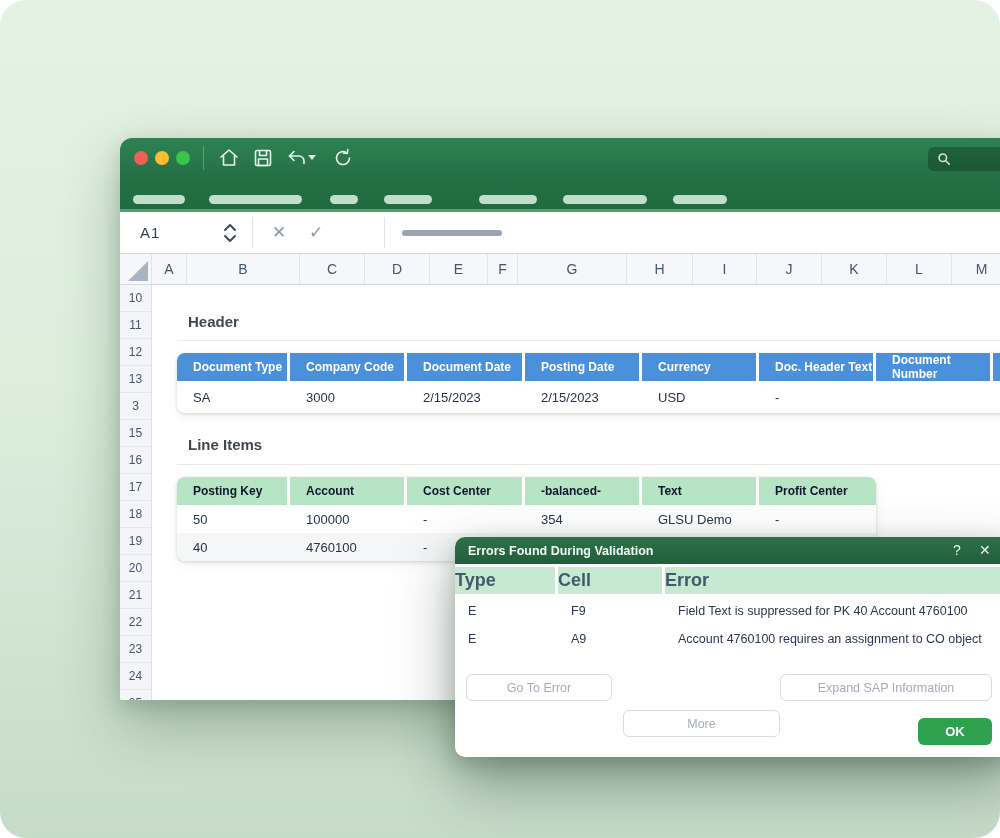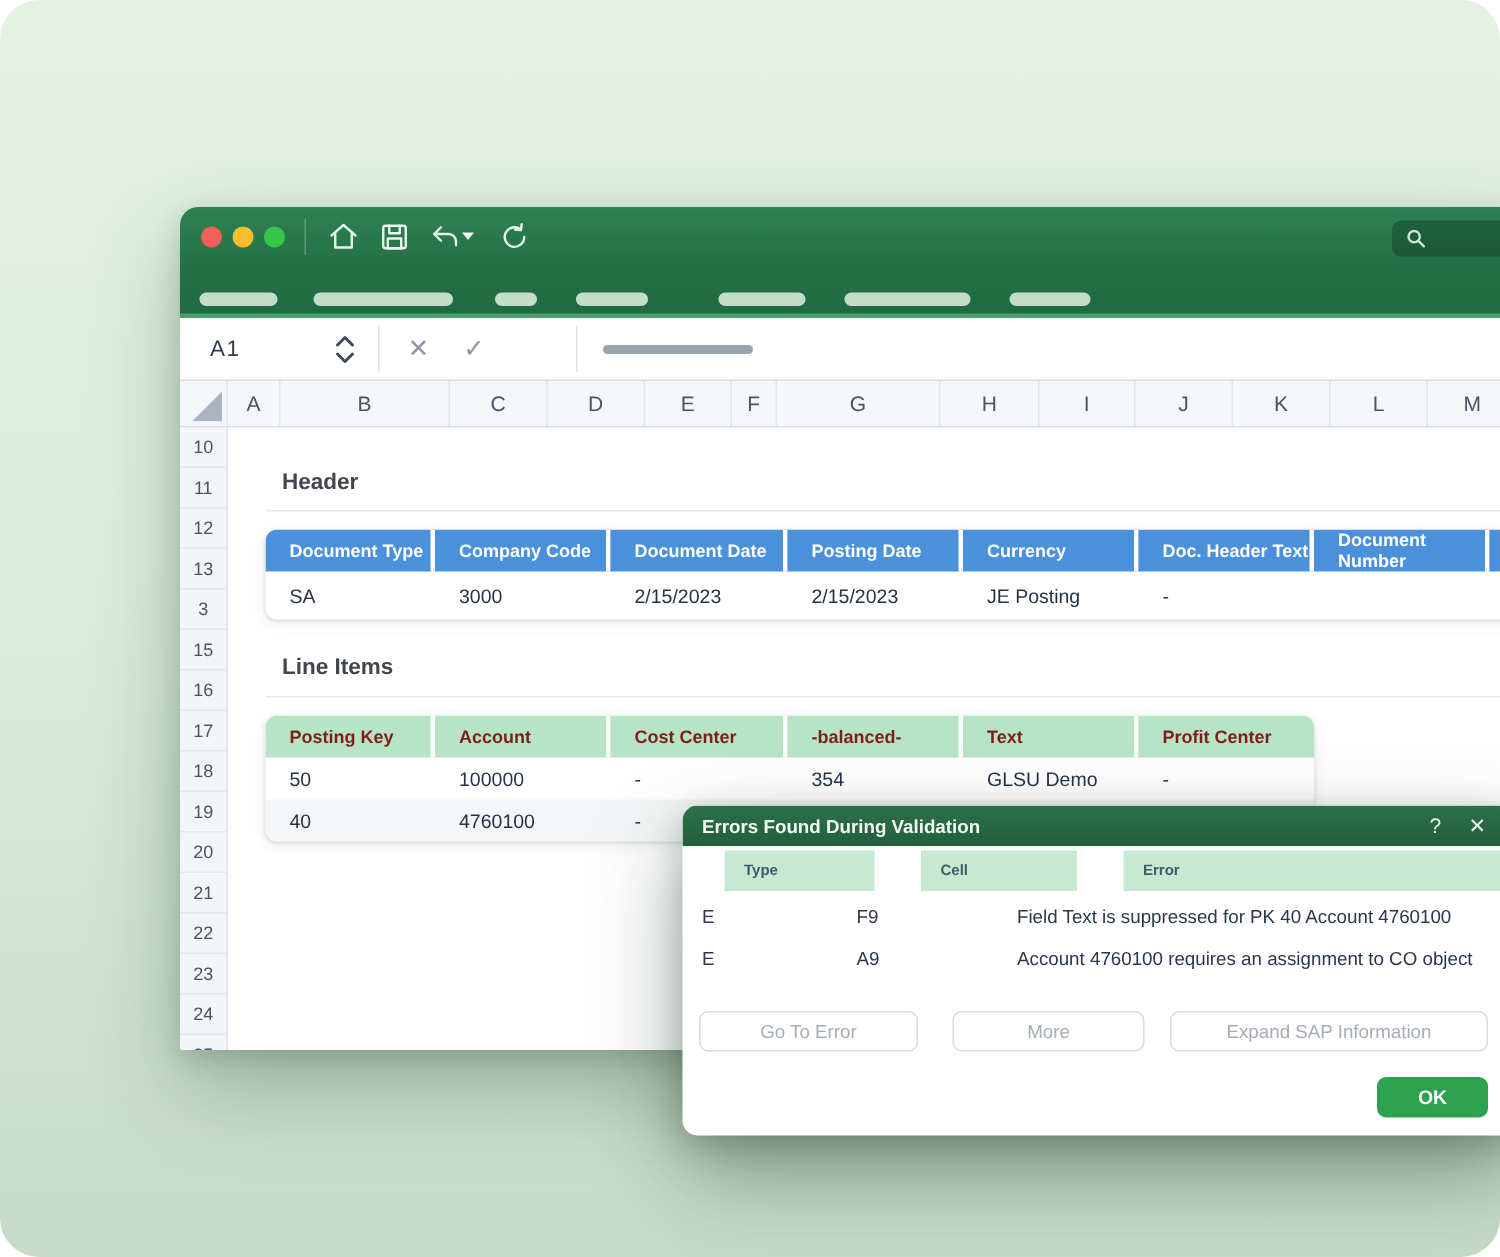--- a/index.html
+++ b/index.html
@@ -66,40 +66,40 @@
   .section-title { position:absolute; font-size:15px; font-weight:700; color:#40474f; }
   .hairline { position:absolute; height:1px; background:#e6e9e6; }
 
   .data-table { position:absolute; border-radius:8px; background:#ffffff;
                 box-shadow:0 1px 3px rgba(20,45,30,.14), 0 3px 10px rgba(20,45,30,.08); overflow:hidden; }
   .t-head { display:flex; }
   .t-head .th { height:28px; display:flex; align-items:center; padding-left:16px; font-size:12px; font-weight:700;
                 flex:none; border-right:3px solid #ffffff; }
   .t-head .th:last-child { border-right:none; }
   .blue .th { background:#4a90da; color:#ffffff; }
-  .green-h .th { background:#b7e4c5; color:#7f1d1d; }
+  .green-h .th { background:#b7e4c5; color:#0f172a; }
   .t-row { display:flex; }
   .t-row .td { display:flex; align-items:center; padding-left:16px; font-size:13px; color:#253349; flex:none; }
   .header-table .t-row .td { height:32px; }
   .li-table .t-row .td { height:28px; }
   .t-row.alt { background:#f5f6f7; }
 
   
   .dialog { position:absolute; left:455px; top:537px; width:560px; height:220px; background:#ffffff;
             border-radius:10px 10px 10px 10px; overflow:hidden;
             box-shadow:0 26px 60px rgba(22,50,32,.42), 0 6px 20px rgba(22,50,32,.2); }
   .dlg-titlebar { position:absolute; left:0; top:0; right:0; height:27px;
                   background:linear-gradient(180deg,#2c7149,#235e3c); display:flex; align-items:center; }
   .dlg-title { margin-left:13px; font-size:12.5px; font-weight:700; color:#f2f8f4; }
   .dlg-help, .dlg-close { position:absolute; top:0; height:27px; line-height:27px; font-size:14px; color:#e9f3ec; cursor:pointer; }
   .dlg-help { left:498px; } .dlg-close { left:524px; }
 
   .dlg-head { position:absolute; left:0; top:30px; right:0; height:27px; display:flex; }
-  .dlg-head .th { background:#c7e9d1; color:#44596b; font-size:10px; font-weight:700; display:flex; align-items:center;
-                  padding-left:13px; flex:none; border-right:3px solid #ffffff;margin-left:28px; }
+  .dlg-head .th { background:#c7e9d1; color:#44596b; font-size:18px; font-weight:700; display:flex; align-items:center;
+                  flex:none; border-right:3px solid #ffffff; }
   .dlg-head .th:last-child { border-right:none; }
   .dlg-row { position:absolute; left:0; right:0; height:27px; display:flex; }
   .dlg-row .td { display:flex; align-items:center; padding-left:13px; font-size:12.5px; color:#29384e; flex:none; }
 
   .dlg-btn { position:absolute; top:137px; height:27px; border:1px solid #d8dbdf; border-radius:6px; background:#ffffff;
              font-size:12.5px; color:#a6adb6; display:flex; align-items:center; justify-content:center;
              font-family:"Liberation Sans", sans-serif; cursor:pointer; }
   .ok-btn { position:absolute; left:463px; top:181px; width:74px; height:27px; border:none; border-radius:6px;
             background:#2da14e; color:#ffffff; font-size:13px; font-weight:700; cursor:pointer;
             font-family:"Liberation Sans", sans-serif; }
@@ -232,21 +232,21 @@
         <div class="th" style="width:117px;">Currency</div>
         <div class="th" style="width:117px;">Doc. Header Text</div>
         <div class="th" style="width:117px;">Document Number</div>
         <div class="th" style="flex:1;"></div>
       </div>
       <div class="t-row">
         <div class="td" style="width:113px;">SA</div>
         <div class="td" style="width:117px;">3000</div>
         <div class="td" style="width:118px;">2/15/2023</div>
         <div class="td" style="width:117px;">2/15/2023</div>
-        <div class="td" style="width:117px;">JE Posting</div>
+        <div class="td" style="width:117px;">USD</div>
         <div class="td" style="width:117px;">-</div>
       </div>
     </div>
 
     <div class="section-title" style="left:68px;top:298px;">Line Items</div>
     <div class="hairline" style="left:57px;top:326px;width:833px;"></div>
 
     <div class="data-table li-table green-h" style="left:57px;top:339px;width:699px;">
       <div class="t-head">
         <div class="th" style="width:113px;">Posting Key</div>
@@ -293,18 +293,18 @@
       <div class="td" style="width:107px;">F9</div>
       <div class="td" style="flex:1;">Field Text is suppressed for PK 40 Account 4760100</div>
     </div>
     <div class="dlg-row" style="top:88px;">
       <div class="td" style="width:103px;">E</div>
       <div class="td" style="width:107px;">A9</div>
       <div class="td" style="flex:1;">Account 4760100 requires an assignment to CO object</div>
     </div>
 
     <button class="dlg-btn" style="left:11px;width:146px;">Go To Error</button>
-    <button class="dlg-btn" style="left:180px;width:128px;">More</button>
+    <button class="dlg-btn" style="left:168px;width:157px;margin-top:36px;">More</button>
     <button class="dlg-btn" style="left:325px;width:212px;">Expand SAP Information</button>
     <button class="ok-btn">OK</button>
   </div>
 
 </div>
 
 </body></html>

